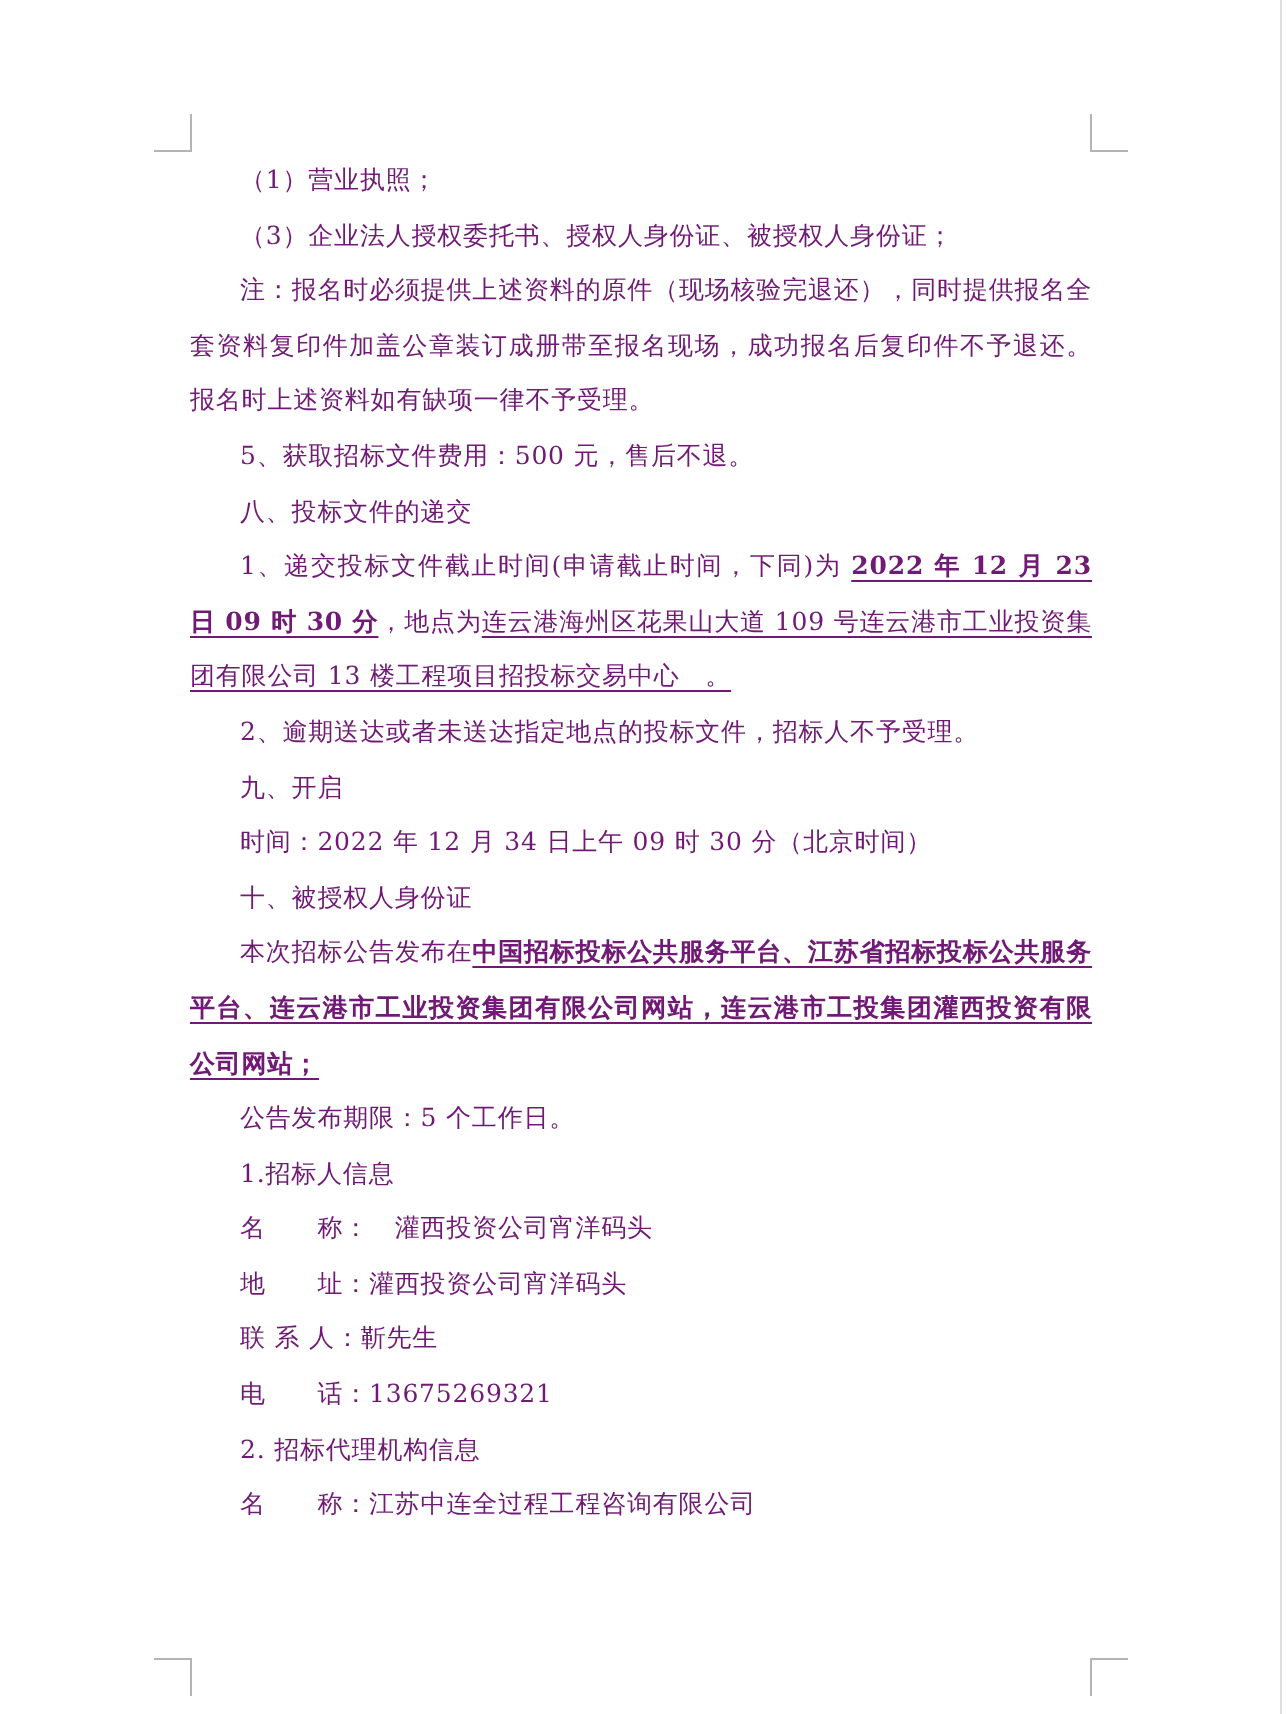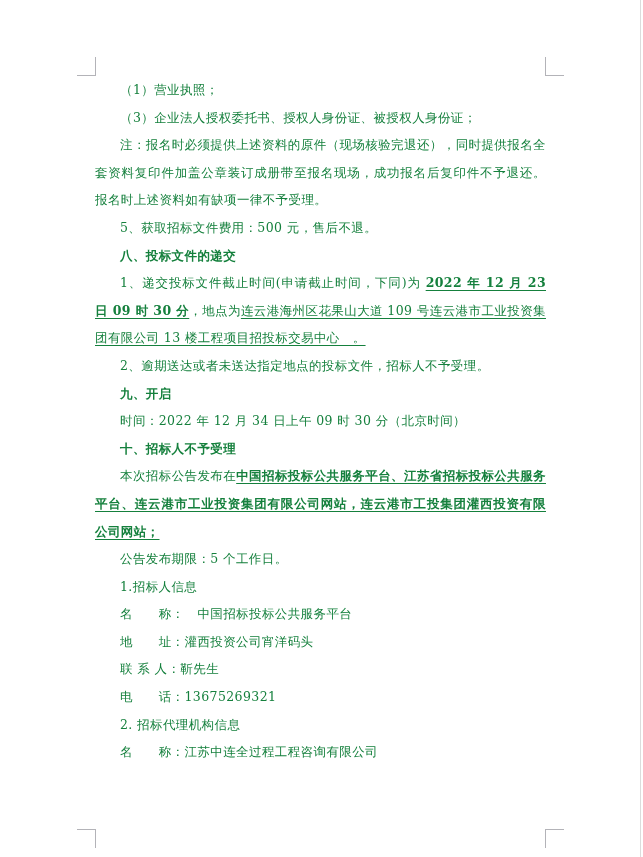--- a/index.html
+++ b/index.html
@@ -7,21 +7,21 @@
     padding: 0;
     background: #ffffff;
     font-family: "DejaVu Serif", "Liberation Serif", serif;
   }
   .page {
     position: relative;
     width: 643px;
     height: 857px;
     background: #ffffff;
     overflow: hidden;
-    color: #15803d;
+    color: #701a75;
   }
   
   .right-edge {
     position: absolute;
     top: 0;
     right: 2px;
     width: 1px;
     height: 857px;
     background: #dcdcdc;
   }
@@ -44,21 +44,21 @@
   }
   p.para {
     margin: 0;
     font-size: 12.5px;
     line-height: 27.6px;
     text-align: justify;
     text-indent: 2em;
     letter-spacing: 0.4px;
     word-break: break-all;
   }
-  p.para.heading { font-weight: bold; }
+  p.para.heading { font-weight: normal; }
   .bold { font-weight: bold; }
   .underline { text-decoration: underline; text-underline-offset: 3px; }
 </style>
 </head>
 <body>
 
 <div class="page">
   <div class="crop tl"></div>
   <div class="crop tr"></div>
   <div class="crop bl"></div>
@@ -67,24 +67,24 @@
   <div class="text-area">
       <p class="para"><span>（1）营业执照；</span></p>
       <p class="para"><span>（3）企业法人授权委托书、授权人身份证、被授权人身份证；</span></p>
       <p class="para"><span>注：报名时必须提供上述资料的原件（现场核验完退还），同时提供报名全套资料复印件加盖公章装订成册带至报名现场，成功报名后复印件不予退还。报名时上述资料如有缺项一律不予受理。</span></p>
       <p class="para"><span>5、获取招标文件费用：500 元，售后不退。</span></p>
       <p class="para heading"><span>八、投标文件的递交</span></p>
       <p class="para"><span>1、递交投标文件截止时间(申请截止时间，下同)为 </span><span class="bold underline">2022 年 12 月 23 日 09 时 30 分</span><span>，地点为</span><span class="underline">连云港海州区花果山大道 109 号连云港市工业投资集团有限公司 13 楼工程项目招投标交易中心　。</span></p>
       <p class="para"><span>2、逾期送达或者未送达指定地点的投标文件，招标人不予受理。</span></p>
       <p class="para heading"><span>九、开启</span></p>
       <p class="para"><span>时间：2022 年 12 月 34 日上午 09 时 30 分（北京时间）</span></p>
-      <p class="para heading"><span>十、招标人不予受理</span></p>
+      <p class="para heading"><span>十、被授权人身份证</span></p>
       <p class="para"><span>本次招标公告发布在</span><span class="bold underline">中国招标投标公共服务平台、江苏省招标投标公共服务平台、连云港市工业投资集团有限公司网站，连云港市工投集团灌西投资有限公司网站；</span></p>
       <p class="para"><span>公告发布期限：5 个工作日。</span></p>
       <p class="para"><span>1.招标人信息</span></p>
-      <p class="para"><span>名　　称：　中国招标投标公共服务平台</span></p>
+      <p class="para"><span>名　　称：　灌西投资公司宵洋码头</span></p>
       <p class="para"><span>地　　址：灌西投资公司宵洋码头</span></p>
       <p class="para"><span>联 系 人：靳先生</span></p>
       <p class="para"><span>电　　话：13675269321</span></p>
       <p class="para"><span>2. 招标代理机构信息</span></p>
       <p class="para"><span>名　　称：江苏中连全过程工程咨询有限公司</span></p>
     </div>
 </div>
 
 </body></html>

